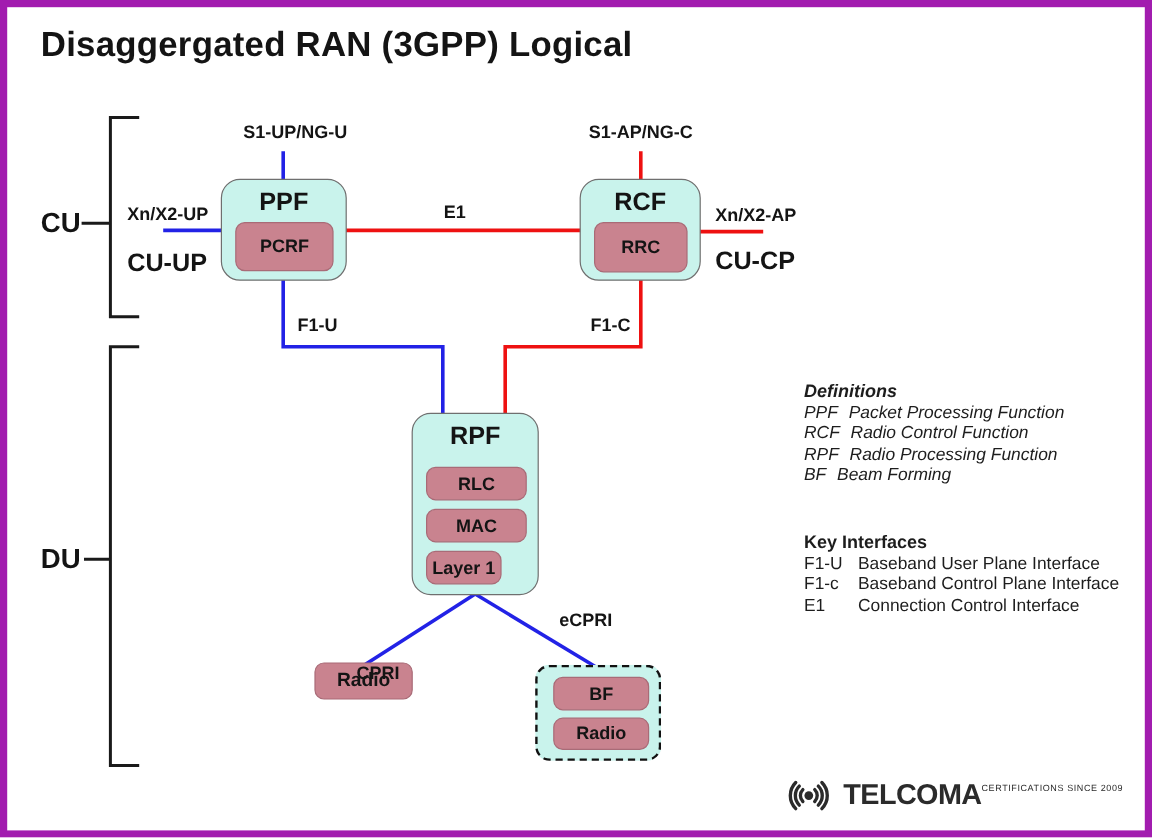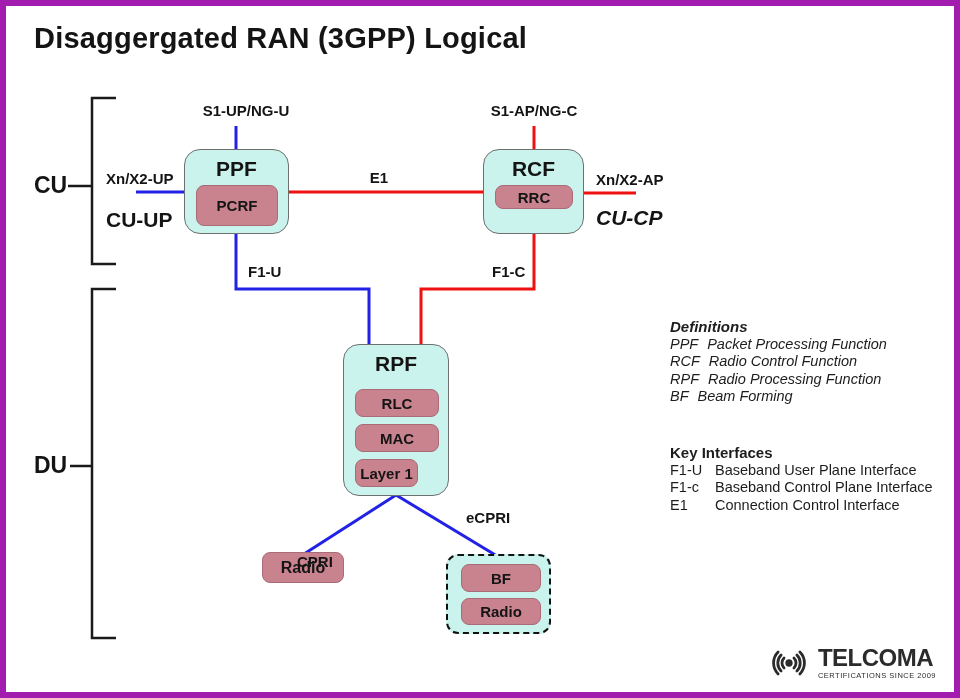--- a/index.html
+++ b/index.html
@@ -14,21 +14,21 @@
   .lbl{position:absolute;font-size:15px;font-weight:600;color:#141414;white-space:nowrap;}
   .lbl.center{text-align:center;}
   .biglbl{position:absolute;font-size:21px;font-weight:600;color:#141414;white-space:nowrap;}
   .grouplbl{position:absolute;font-size:23px;font-weight:600;color:#141414;}
   .textblock{position:absolute;font-size:14.5px;line-height:17.6px;color:#1d1d1d;}
   .textblock .hd{font-weight:700;font-size:15px;}
   .textblock .row{display:flex;}
   .textblock .abbr{margin-right:9px;}
   .textblock.aligned .abbr{min-width:36px;margin-right:9px;}
   .logo{position:absolute;right:18px;bottom:8px;display:flex;align-items:center;}
-  .logo-text{display:flex;flex-direction:column;align-items:flex-start;}
+  .logo-text{display:flex;align-items:flex-start;}
   .logo-name{font-size:24px;font-weight:700;letter-spacing:-.5px;color:#2b2b2b;line-height:24px;}
   .logo-tag{font-size:7.5px;letter-spacing:.5px;color:#2b2b2b;margin-top:1px;}
 </style>
 </head>
 <body>
 
 <div class="page">
 
   <div class="title">Disaggergated RAN (3GPP) Logical</div>
 
@@ -55,21 +55,21 @@
   <div class="grouplbl" style="left:28px;top:166px;">CU</div>
   <div class="grouplbl" style="left:28px;top:446px;">DU</div>
 
   <div class="node" style="left:178px;top:143px;width:105px;height:85px;">
     <div class="node-title">PPF</div>
     <div class="chip" style="left:11px;top:35px;width:82px;height:41px;">PCRF</div>
   </div>
 
   <div class="node" style="left:477px;top:143px;width:101px;height:85px;">
     <div class="node-title">RCF</div>
-    <div class="chip" style="left:11px;top:35px;width:78px;height:24px;">RRC</div>
+    <div class="chip" style="left:11px;top:35px;width:78px;height:42px;">RRC</div>
   </div>
 
   <div class="node" style="left:337px;top:338px;width:106px;height:152px;">
     <div class="node-title">RPF</div>
     <div class="chip" style="left:11px;top:44px;width:84px;height:28px;">RLC</div>
     <div class="chip" style="left:11px;top:79px;width:84px;height:28px;">MAC</div>
     <div class="chip" style="left:11px;top:114px;width:63px;height:28px;">Layer 1</div>
   </div>
 
   <div class="chip" style="left:256px;top:546px;width:82px;height:31px;font-size:16px;">Radio</div>
@@ -78,21 +78,21 @@
     <div class="chip" style="left:13px;top:8px;width:80px;height:28px;">BF</div>
     <div class="chip" style="left:13px;top:42px;width:80px;height:27px;">Radio</div>
   </div>
 
   <div class="lbl center" style="left:188px;top:96px;width:104px;">S1-UP/NG-U</div>
   <div class="lbl center" style="left:477px;top:96px;width:102px;">S1-AP/NG-C</div>
   <div class="lbl" style="left:100px;top:164px;">Xn/X2-UP</div>
   <div class="biglbl" style="left:100px;top:202px;">CU-UP</div>
   <div class="lbl center" style="left:350px;top:163px;width:46px;">E1</div>
   <div class="lbl" style="left:590px;top:165px;">Xn/X2-AP</div>
-  <div class="biglbl" style="left:590px;top:200px;font-style:italic;">CU-CP</div>
+  <div class="biglbl" style="left:590px;top:200px;">CU-CP</div>
   <div class="lbl" style="left:242px;top:257px;">F1-U</div>
   <div class="lbl" style="left:486px;top:257px;">F1-C</div>
   <div class="lbl" style="left:291px;top:503px;margin-top:44px;">CPRI</div>
   <div class="lbl" style="left:460px;top:503px;">eCPRI</div>
 
   <div class="textblock" style="left:664px;top:312px;font-style:italic;">
     <div class="hd">Definitions</div>
     <div class="row">
       <span class="abbr">PPF</span>
       <span>Packet Processing Function</span>

